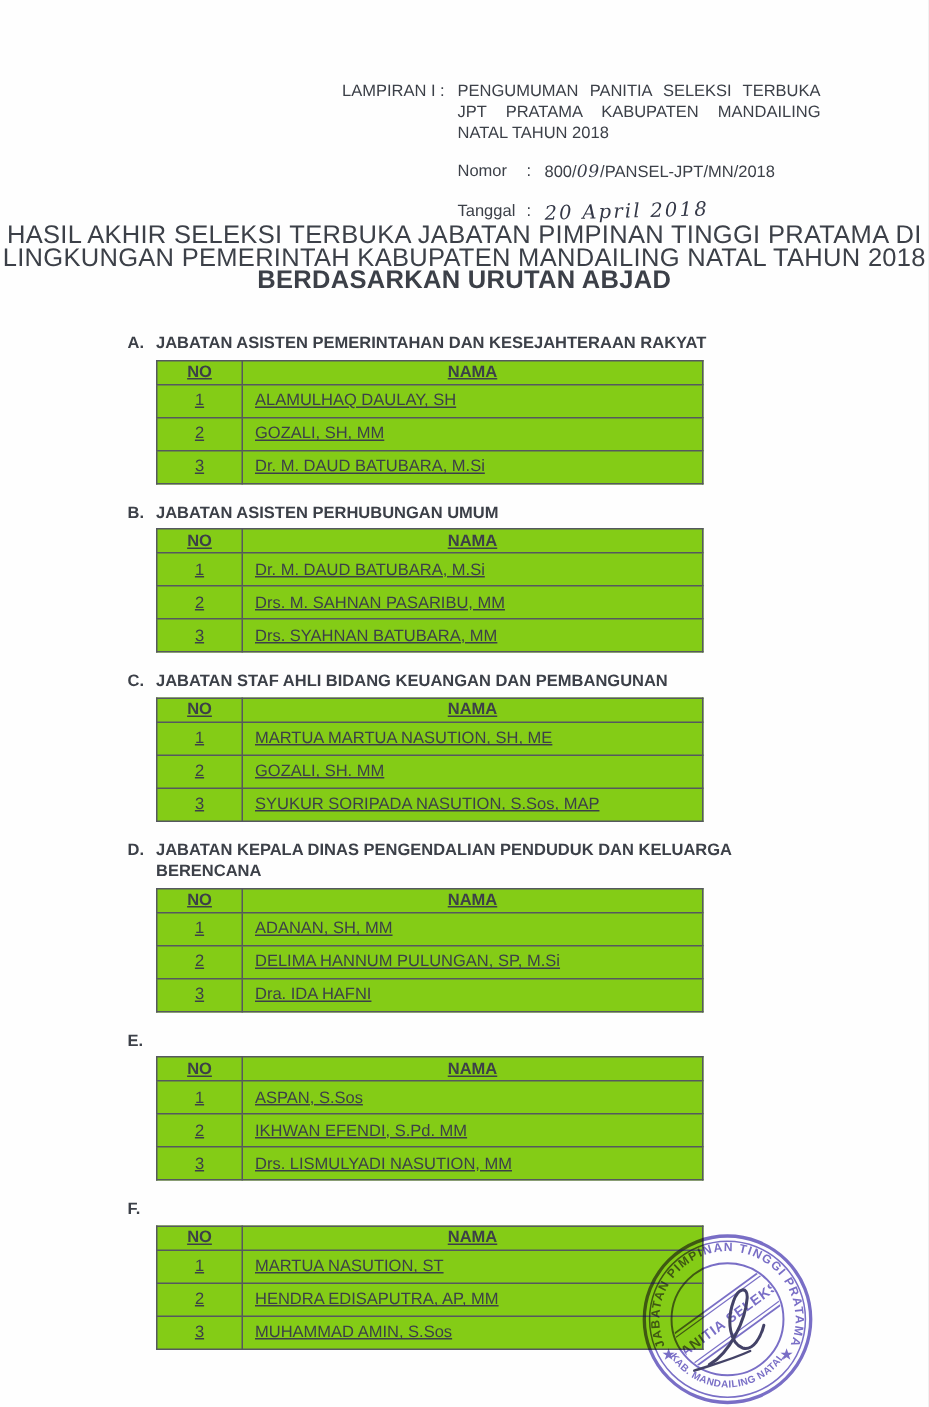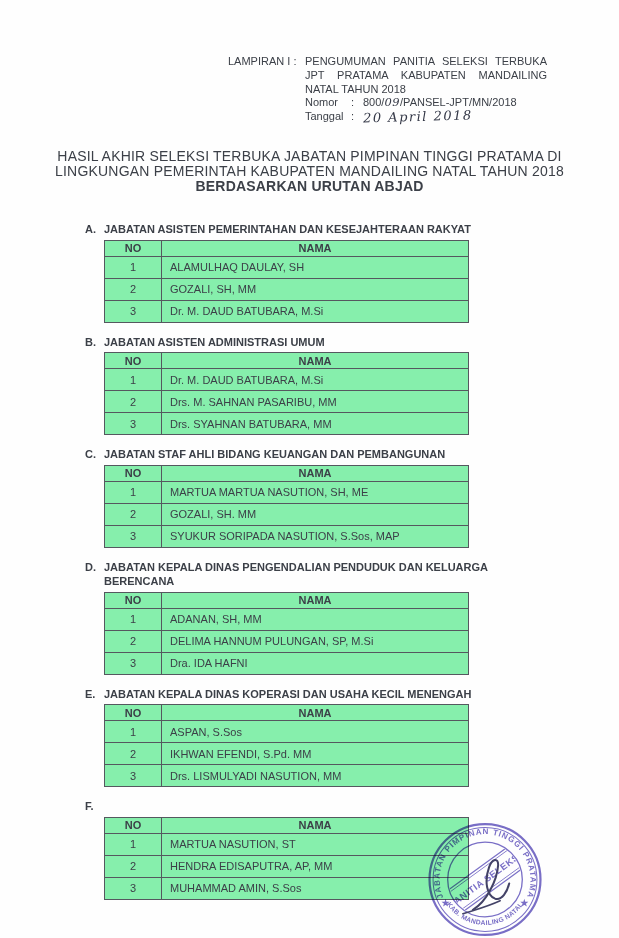--- a/index.html
+++ b/index.html
@@ -16,52 +16,53 @@
   }
   
   .header-block {
     position:absolute; left:228px; top:55px; width:320px;
     font-size:11px; line-height:13.8px;
     display:flex;
   }
   .lampiran-label { width:77px; flex:none; }
   .header-right { width:242px; }
   .lampiran-text { text-align:justify; }
-  .meta-line { display:flex; }
+  .meta-line { display:flex;margin-top:12px; }
   .meta-label { width:46px; flex:none; }
   .meta-colon { width:12px; flex:none; text-align:left; }
   .handwritten-no {
     font-family:"DejaVu Serif", serif;
     font-style:italic; font-size:11.5px; letter-spacing:0.5px;
     color:#383c49;
   }
   .handwritten-date {
     display:inline-block;
     font-family:"DejaVu Serif", serif;
     font-style:italic; font-size:13px; letter-spacing:1.5px;
     transform:rotate(-1.5deg);
     color:#343847;
   }
   
   .title-block {
     position:absolute; top:149px; left:0; width:619px;
-    text-align:center; font-size:14px; line-height:15px;
+    text-align:center; font-size:17px; line-height:15px;
     letter-spacing:0.2px;
   }
   .title-line3 { font-weight:bold; }
   
   .sections { position:absolute; top:222px; left:85px; width:500px; }
   .section { margin-bottom:12px; }
   .sec-head { display:flex; font-weight:bold; font-size:11px; line-height:14.5px; }
   .sec-letter { width:19px; flex:none; }
   .sec-title { width:395px; }
   table.names {
     border-collapse:collapse; table-layout:fixed;
     width:364px; margin:3px 0 0 19px;
-    background:#86efac;
+    background:#84cc16;
+    text-decoration:underline;
   }
   table.names th, table.names td {
     border:1px solid #55585f;
     font-size:11px; color:#3c4048;
     overflow:hidden; white-space:nowrap;
   }
   table.names th { height:16px; font-weight:bold; text-align:center; }
   table.names td { height:22px; }
   col.col-no { width:57px; }
   col.col-nama { width:307px; }
@@ -138,21 +139,21 @@
             <td class="cell-no">3</td>
             <td class="cell-nama">Dr. M. DAUD BATUBARA, M.Si</td>
           </tr>
           </tbody>
       </table>
     </div>
 
     <div class="section">
       <div class="sec-head">
         <span class="sec-letter">B.</span>
-        <span class="sec-title">JABATAN ASISTEN ADMINISTRASI UMUM</span>
+        <span class="sec-title">JABATAN ASISTEN PERHUBUNGAN UMUM</span>
       </div>
       <table class="names">
         <colgroup>
             <col class="col-no">
             <col class="col-nama">
           </colgroup>
         <thead>
           <tr>
             <th>NO</th>
             <th>NAMA</th>
@@ -240,21 +241,20 @@
             <td class="cell-no">3</td>
             <td class="cell-nama">Dra. IDA HAFNI</td>
           </tr>
           </tbody>
       </table>
     </div>
 
     <div class="section">
       <div class="sec-head">
         <span class="sec-letter">E.</span>
-        <span class="sec-title">JABATAN KEPALA DINAS KOPERASI DAN USAHA KECIL MENENGAH</span>
       </div>
       <table class="names">
         <colgroup>
             <col class="col-no">
             <col class="col-nama">
           </colgroup>
         <thead>
           <tr>
             <th>NO</th>
             <th>NAMA</th>

